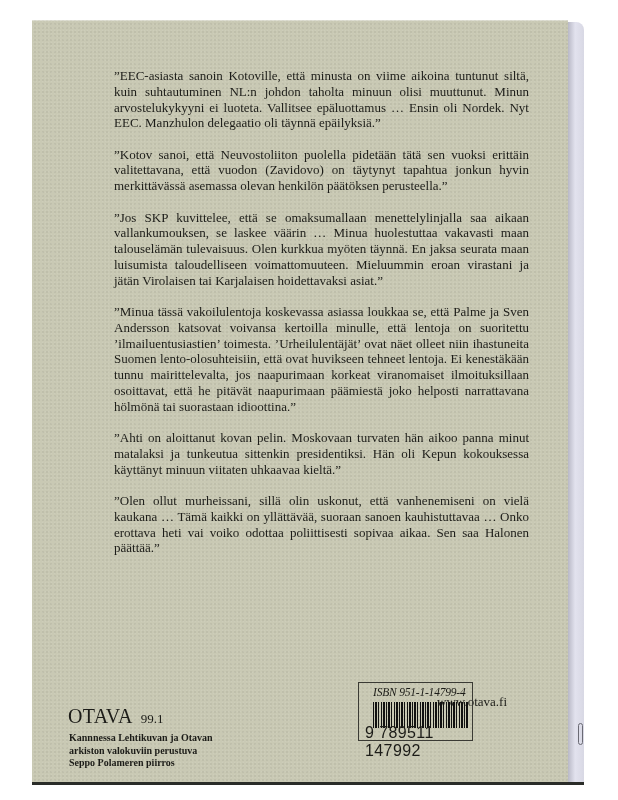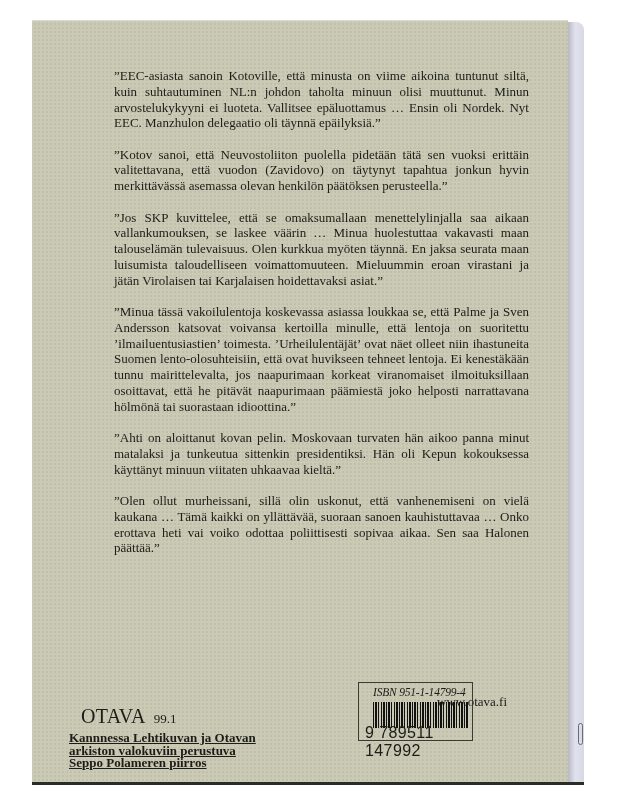--- a/index.html
+++ b/index.html
@@ -86,33 +86,32 @@
     position: absolute;
     left: 6px; top: 41px;
     font-family: "Liberation Sans", "DejaVu Sans", sans-serif;
     font-size: 16px;
     color: #1c1c18;
     letter-spacing: 0.4px;
     background: transparent;
   }
   .publisher {
     position: absolute;
-    left: 49px; top: 685px;
+    left: 36px; top: 685px;
     color: #1c1c18;
   }
   .pub-name { font-size: 20px; letter-spacing: 0.3px; }
   .pub-code { font-size: 13px; margin-left: 8px; }
   .credits {
     position: absolute;
     left: 37px; top: 712px;
-    font-size: 13px;
+    font-size: 10px;
     line-height: 12.5px;
     color: #1c1c18;
     font-weight: bold;
-    text-decoration: underline;
   }
 </style>
 </head>
 <body>
 
 <div class="book">
   <div class="quotes">
     <p class="quote">”EEC-asiasta sanoin Kotoville, että minusta on viime aikoina tuntunut siltä, kuin suhtautuminen NL:n johdon taholta minuun olisi muuttunut. Minun arvostelukykyyni ei luoteta. Vallitsee epäluottamus … Ensin oli Nordek. Nyt EEC. Manzhulon delegaatio oli täynnä epäilyksiä.”</p>
     <p class="quote">”Kotov sanoi, että Neuvostoliiton puolella pidetään tätä sen vuoksi erittäin valitettavana, että vuodon (Zavidovo) on täytynyt tapahtua jonkun hyvin merkittävässä asemassa olevan henkilön päätöksen perusteella.”</p>
     <p class="quote">”Jos SKP kuvittelee, että se omaksumallaan menettelylinjalla saa aikaan vallankumouksen, se laskee väärin … Minua huolestuttaa vakavasti maan talouselämän tulevaisuus. Olen kurkkua myöten täynnä. En jaksa seurata maan luisumista taloudelliseen voimattomuuteen. Mieluummin eroan virastani ja jätän Virolaisen tai Karjalaisen hoidettavaksi asiat.”</p>

